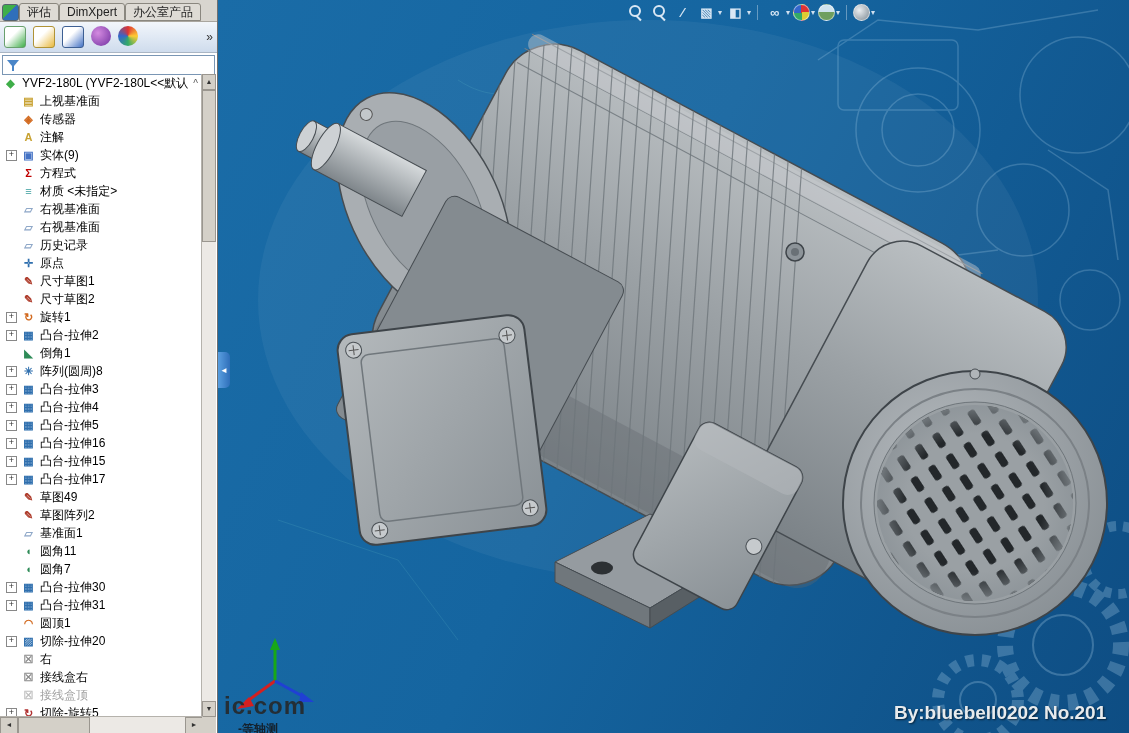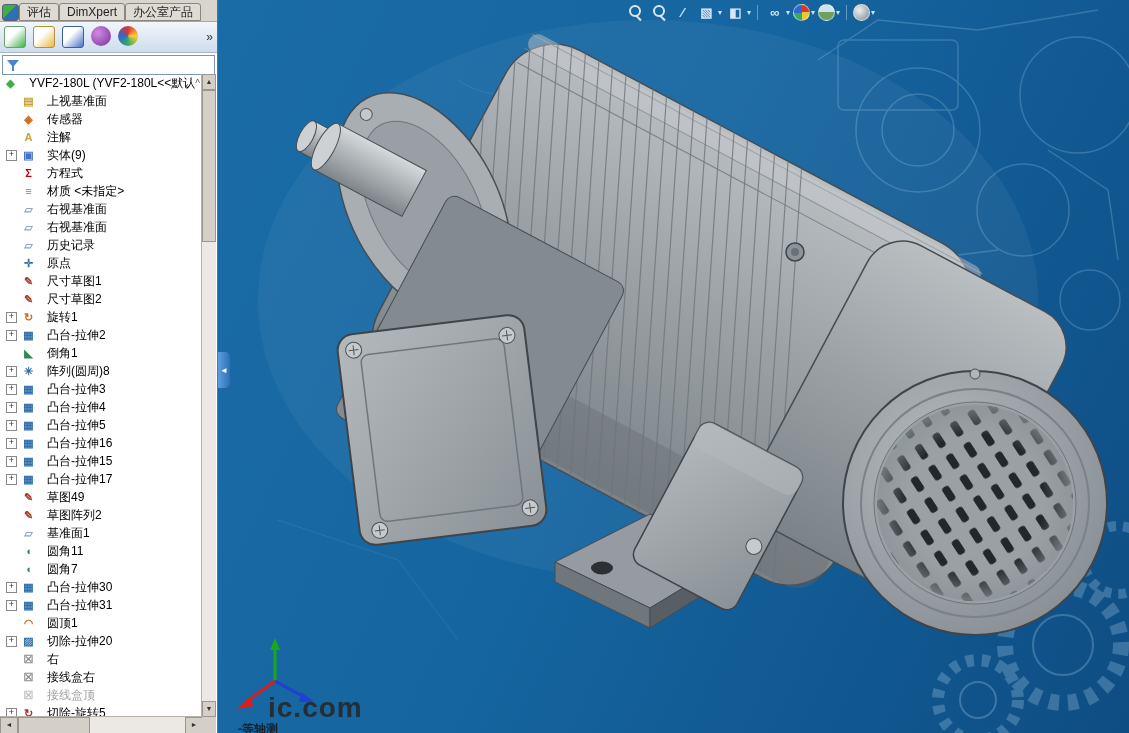--- a/index.html
+++ b/index.html
@@ -37,21 +37,21 @@
   
   .tree{position:absolute;top:74px;left:0;right:15px;bottom:16px;overflow:hidden;font-size:12px;}
   .tree-row{display:flex;align-items:center;height:18px;padding-left:6px;white-space:nowrap;}
   .tree-row.root{padding-left:3px;}
   .expand{width:9px;height:9px;border:1px solid #888;background:#fff;color:#333;
           font-size:9px;line-height:7px;text-align:center;margin-right:4px;flex:0 0 auto;}
   .expand::before{content:"+";}
   .no-expand{width:15px;flex:0 0 auto;}
   .tico{width:15px;text-align:center;font-size:11px;font-weight:bold;line-height:15px;
         margin-right:4px;flex:0 0 auto;}
-  .tree-label{color:#000;margin-left:7px;}
+  .tree-label{color:#000;}
   .grayed .tree-label{color:#a0a0a0;}
   .grayed .tico{opacity:.55;}
   .root-caret{margin-left:auto;margin-right:4px;color:#555;font-size:10px;}
   .tico-part{color:#3fae49}.tico-history{color:#c8a232}.tico-sensors{color:#d2691e}
   .tico-annotations{color:#c8a232}.tico-bodies{color:#4472c4}.tico-equations{color:#c00000}
   .tico-material{color:#3a9d9d}.tico-plane{color:#8fa8c8}.tico-origin{color:#2f6fae}
   .tico-sketch{color:#b04030}.tico-revolve{color:#d2691e}.tico-extrude{color:#2f6fae}
   .tico-chamfer{color:#2e8b57}.tico-pattern{color:#2f6fae}.tico-fillet{color:#2e8b57}
   .tico-dome{color:#d2691e}.tico-cutextrude{color:#2f6fae}.tico-suppressed{color:#8a8a8a}
   .tico-cutrevolve{color:#b03030}
@@ -97,22 +97,22 @@
   .hud-caret{color:#cfe0f0;font-size:8px;margin-left:-2px;}
   .hud-ball-appearance{width:15px;height:15px;border-radius:50%;
      background:conic-gradient(#d33 0 25%,#dc3 25% 50%,#3a6 50% 75%,#36c 75% 100%);
      border:1px solid rgba(255,255,255,.5);}
   .hud-ball-scene{width:15px;height:15px;border-radius:50%;
      background:linear-gradient(#cfe3ee 50%,#6f9f5f 50%);border:1px solid rgba(255,255,255,.5);}
   .hud-ball-gray{width:15px;height:15px;border-radius:50%;
      background:radial-gradient(circle at 35% 35%,#eceff1,#7e8a94);border:1px solid rgba(255,255,255,.5);}
 
   .triad{position:absolute;left:12px;top:636px;}
-  .watermark{position:absolute;left:6px;top:692px;font-size:28px;font-weight:bold;
-             color:#26282a;opacity:.9;letter-spacing:1px;margin-left:44px;}
+  .watermark{position:absolute;left:6px;top:692px;font-size:24px;font-weight:bold;
+             color:#26282a;opacity:.9;letter-spacing:1px;}
   .view-label{position:absolute;left:20px;top:721px;font-size:12px;font-weight:bold;color:#14222e;}
   .credit{position:absolute;left:676px;top:702px;font-size:19px;font-weight:bold;
           color:#e8ebed;text-shadow:1px 1px 2px rgba(0,0,0,.6);white-space:nowrap;}
 </style>
 </head>
 <body>
 
 <div class="app">
 
   <div class="left-panel">
@@ -502,14 +502,15 @@
         <line x1="45" y1="45" x2="16" y2="66" stroke="#d42020"></line>
         <line x1="45" y1="45" x2="74" y2="61" stroke="#2040d4"></line>
       </g>
       <polygon points="45,2 40,14 50,14" fill="#18a818"></polygon>
       <polygon points="7,73 19,61 24,70" fill="#d42020"></polygon>
       <polygon points="84,66 71,56 69,66" fill="#2040d4"></polygon>
     </svg>
 
     <div class="watermark">ic.com</div>
     <div class="view-label">-等轴测</div>
+    <div class="credit">By:bluebell0202  No.201</div>
   </div>
 </div>
 
 </body></html>

